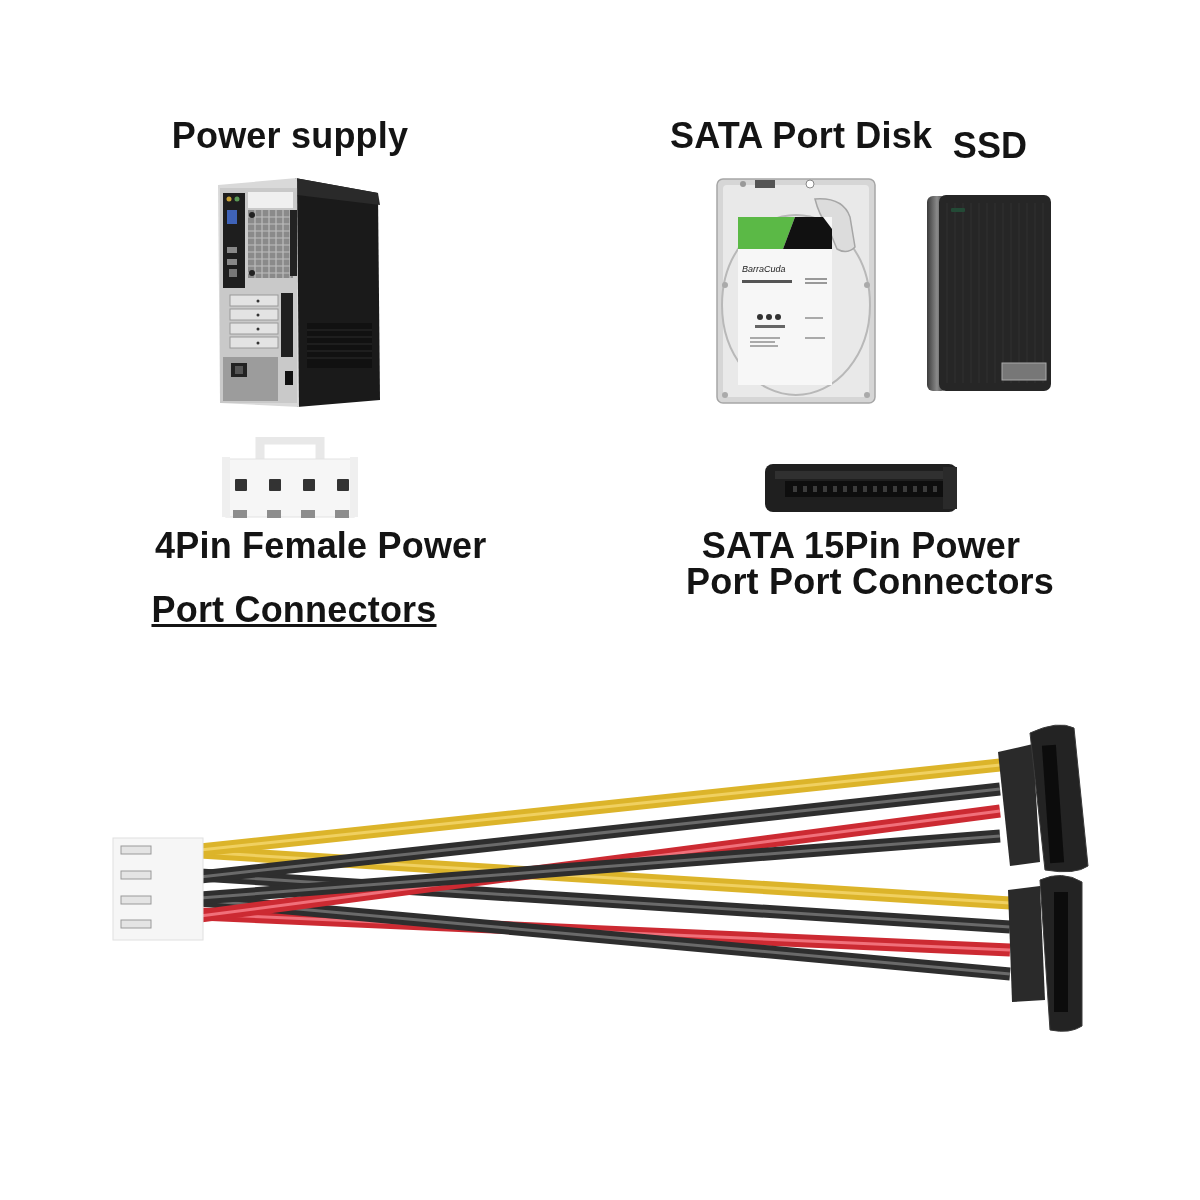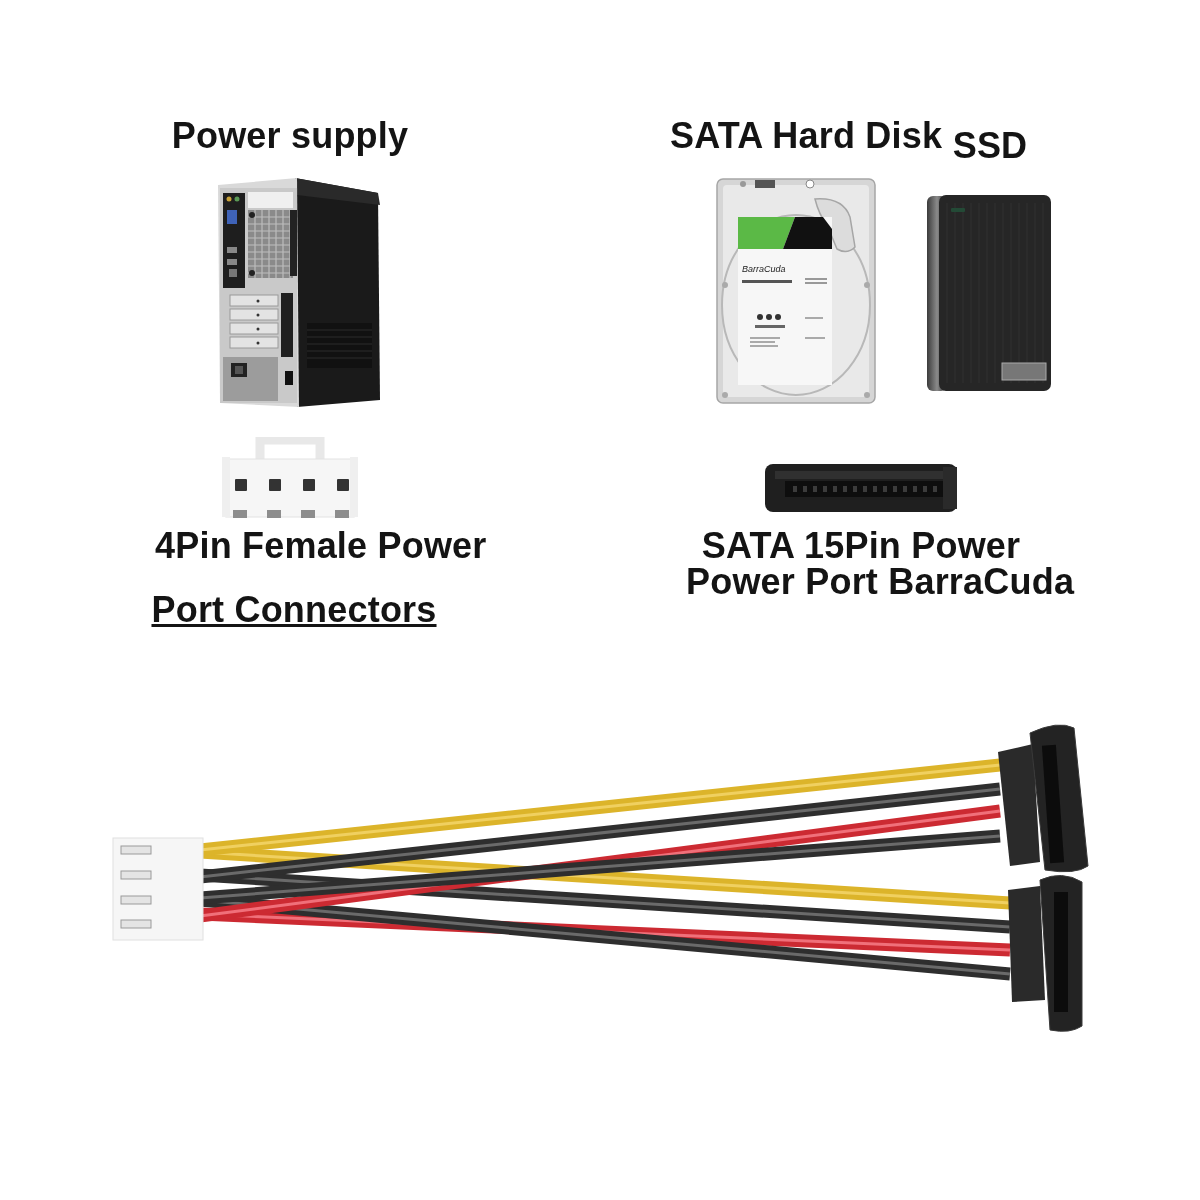--- a/index.html
+++ b/index.html
@@ -7,21 +7,21 @@
          font-family: "Liberation Sans", "DejaVu Sans", sans-serif; color: #111; }
   .label { position: absolute; font-weight: 700; font-size: 36px; line-height: 36px;
            text-align: center; white-space: nowrap; color: #141414; letter-spacing: 0.2px; }
   .abs { position: absolute; }
   svg { display: block; }
 </style>
 </head>
 <body>
 
 <div class="label" style="left:170px; top:118px; width:240px;">Power supply</div>
-<div class="label" style="left:670px; top:118px; width:250px;">SATA Hard Disk</div>
+<div class="label" style="left:670px; top:118px; width:250px;">SATA Port Disk</div>
 <div class="label" style="left:940px; top:128px; width:100px;">SSD</div>
 
 <div class="abs" style="left:215px; top:175px;">
   <svg width="170" height="235" viewBox="0 0 170 235">
 
     <polygon points="80,3 163,18 165,225 82,232" fill="#1a1a1a"></polygon>
     <polygon points="80,3 163,18 165,30 82,20" fill="#2a2a2a"></polygon>
 
     <g fill="#0e0e0e">
       <rect x="92" y="148" width="65" height="45" fill="#111"></rect>
@@ -200,21 +200,21 @@
         <rect x="160" y="24" width="4" height="6"></rect>
       <rect x="170" y="24" width="4" height="6"></rect>
     </g>
     <rect x="180" y="5" width="14" height="42" fill="#2a2a2a"></rect>
   </svg>
 </div>
 
 <div class="label" style="left:155px; top:528px; width:300px;">4Pin Female Power</div>
 <div class="label" style="left:144px; top:592px; width:300px;text-decoration:underline;">Port Connectors</div>
 <div class="label" style="left:686px; top:528px; width:350px;">SATA 15Pin Power</div>
-<div class="label" style="left:686px; top:564px; width:350px;">Power Port BarraCuda</div>
+<div class="label" style="left:686px; top:564px; width:350px;">Port Port Connectors</div>
 
 <div class="abs" style="left:0px; top:700px;">
   <svg width="1200" height="360" viewBox="0 700 1200 360">
     <defs>
       <linearGradient id="sataBody" x1="0" x2="1" y1="0" y2="0">
         <stop offset="0" stop-color="#2b2b2b"></stop>
           <stop offset="1" stop-color="#1b1b1b"></stop>
       </linearGradient>
     </defs>
 

